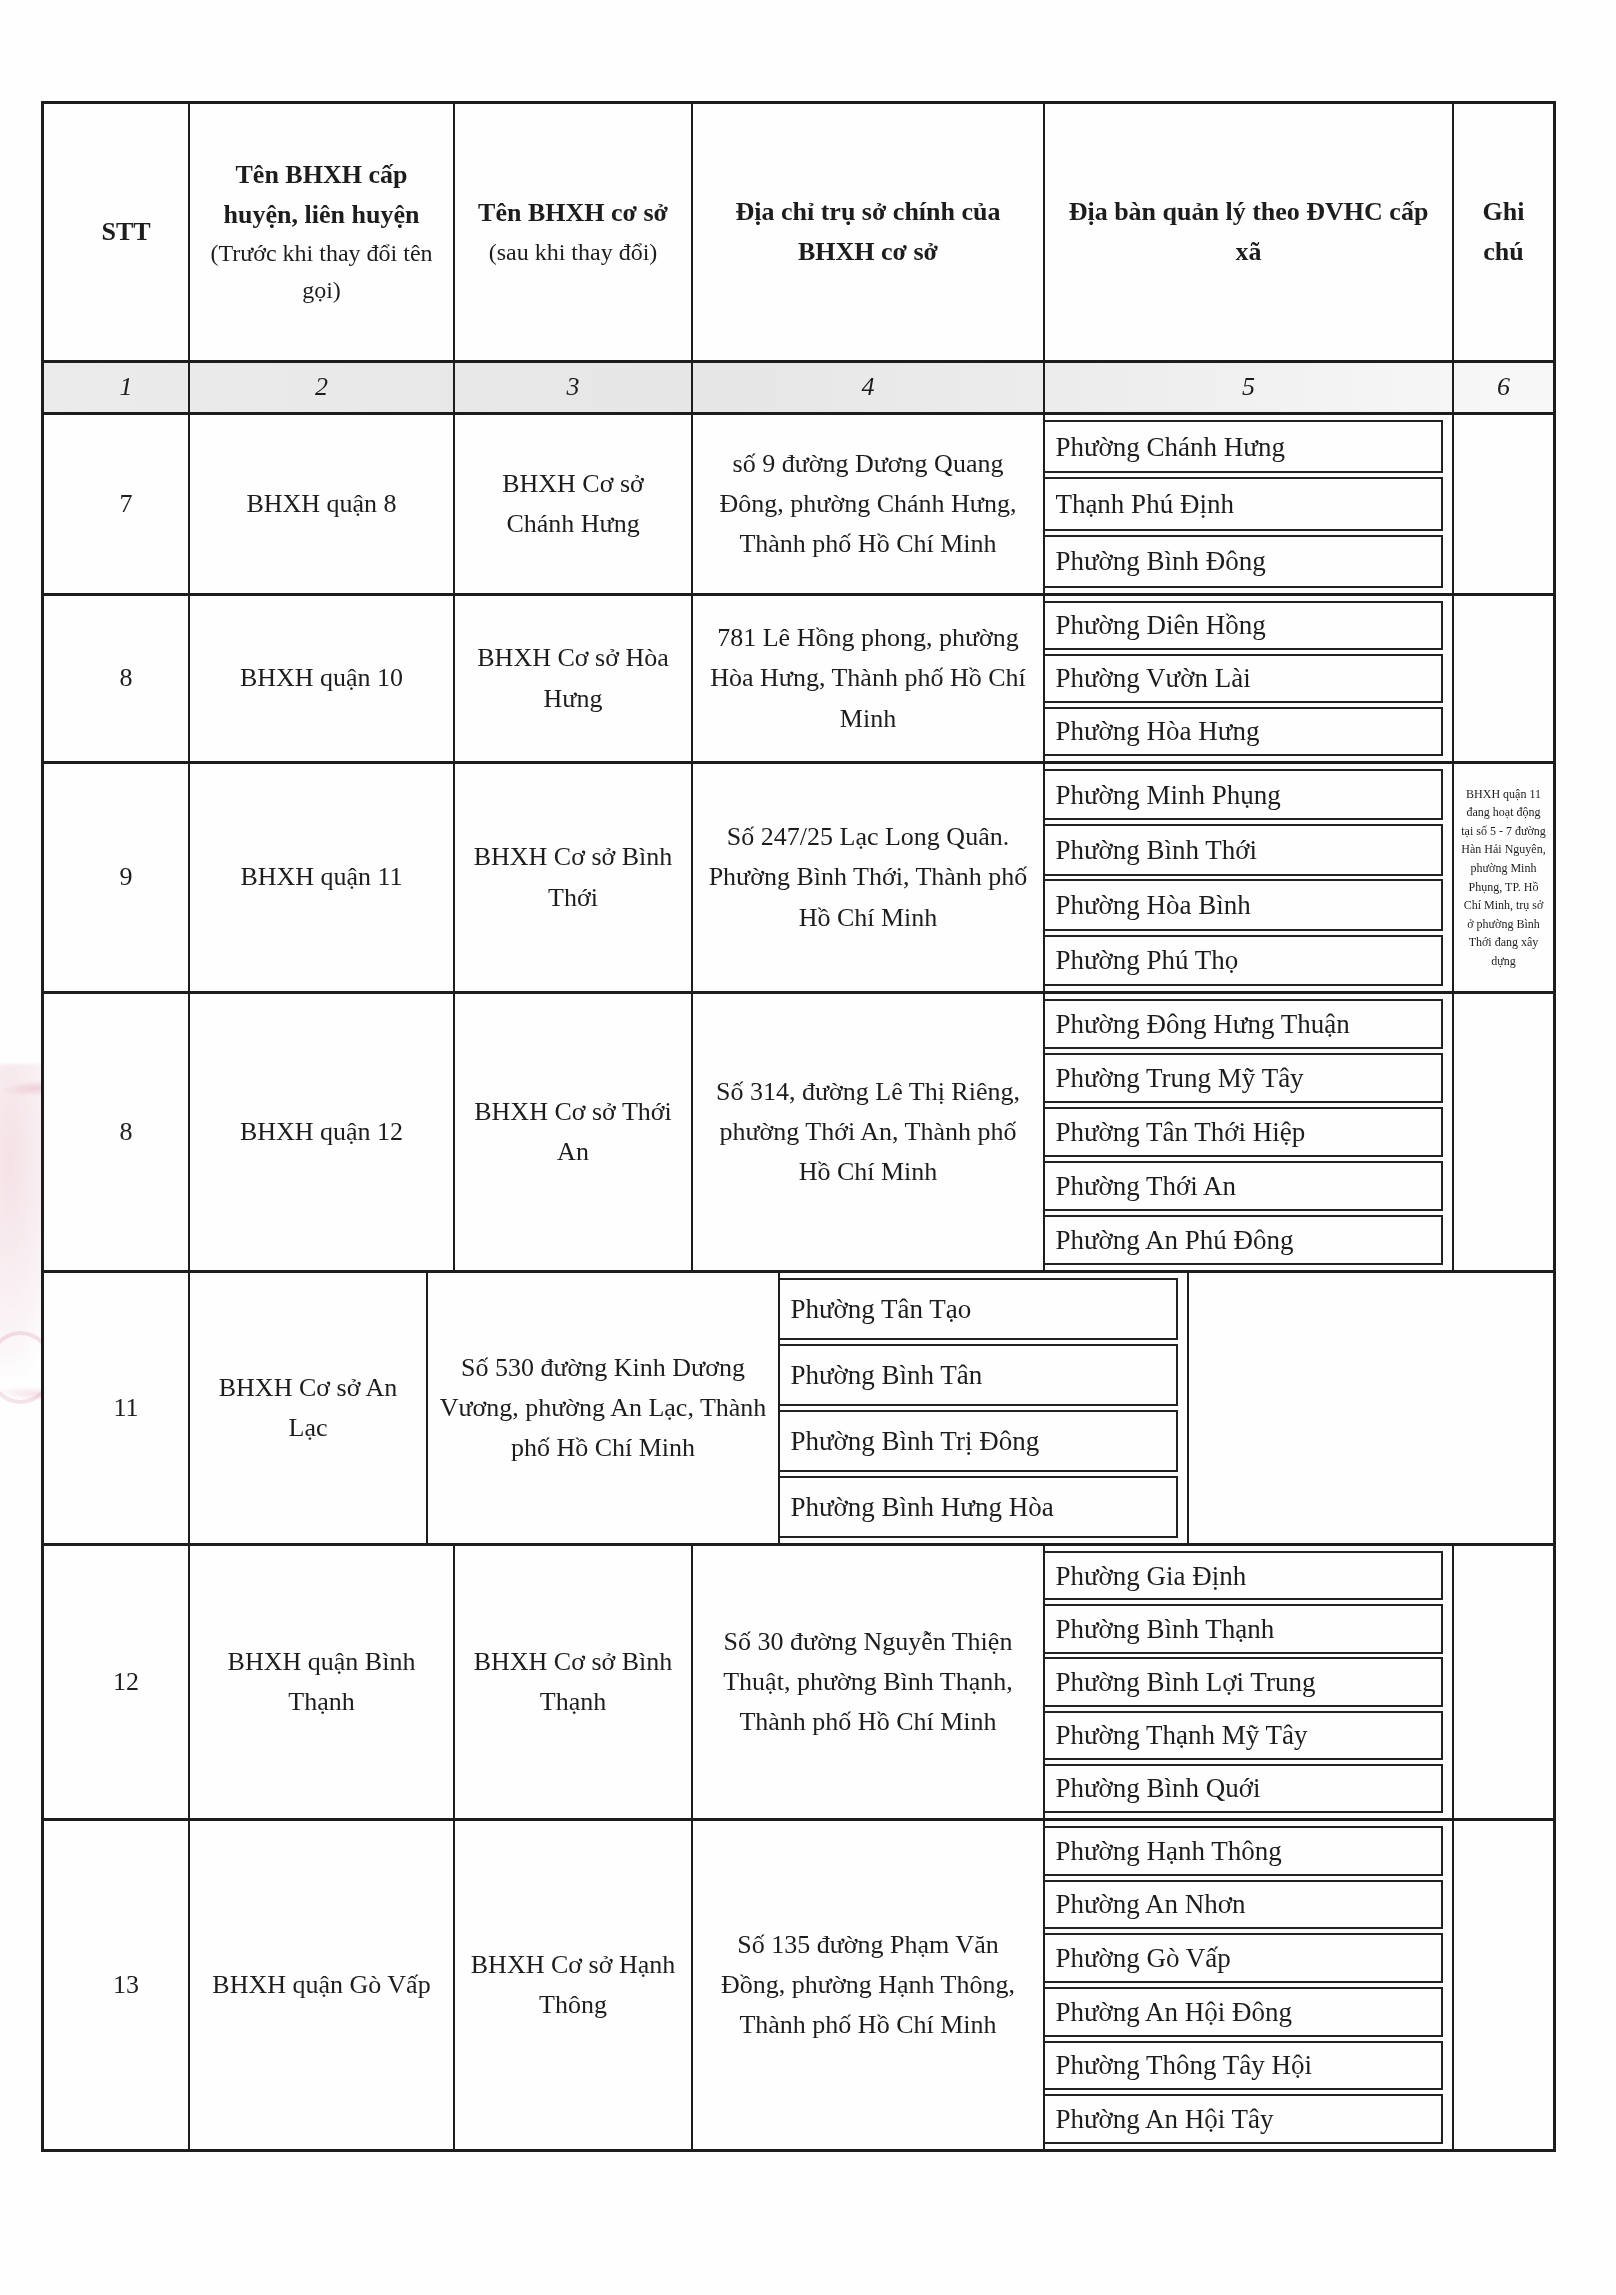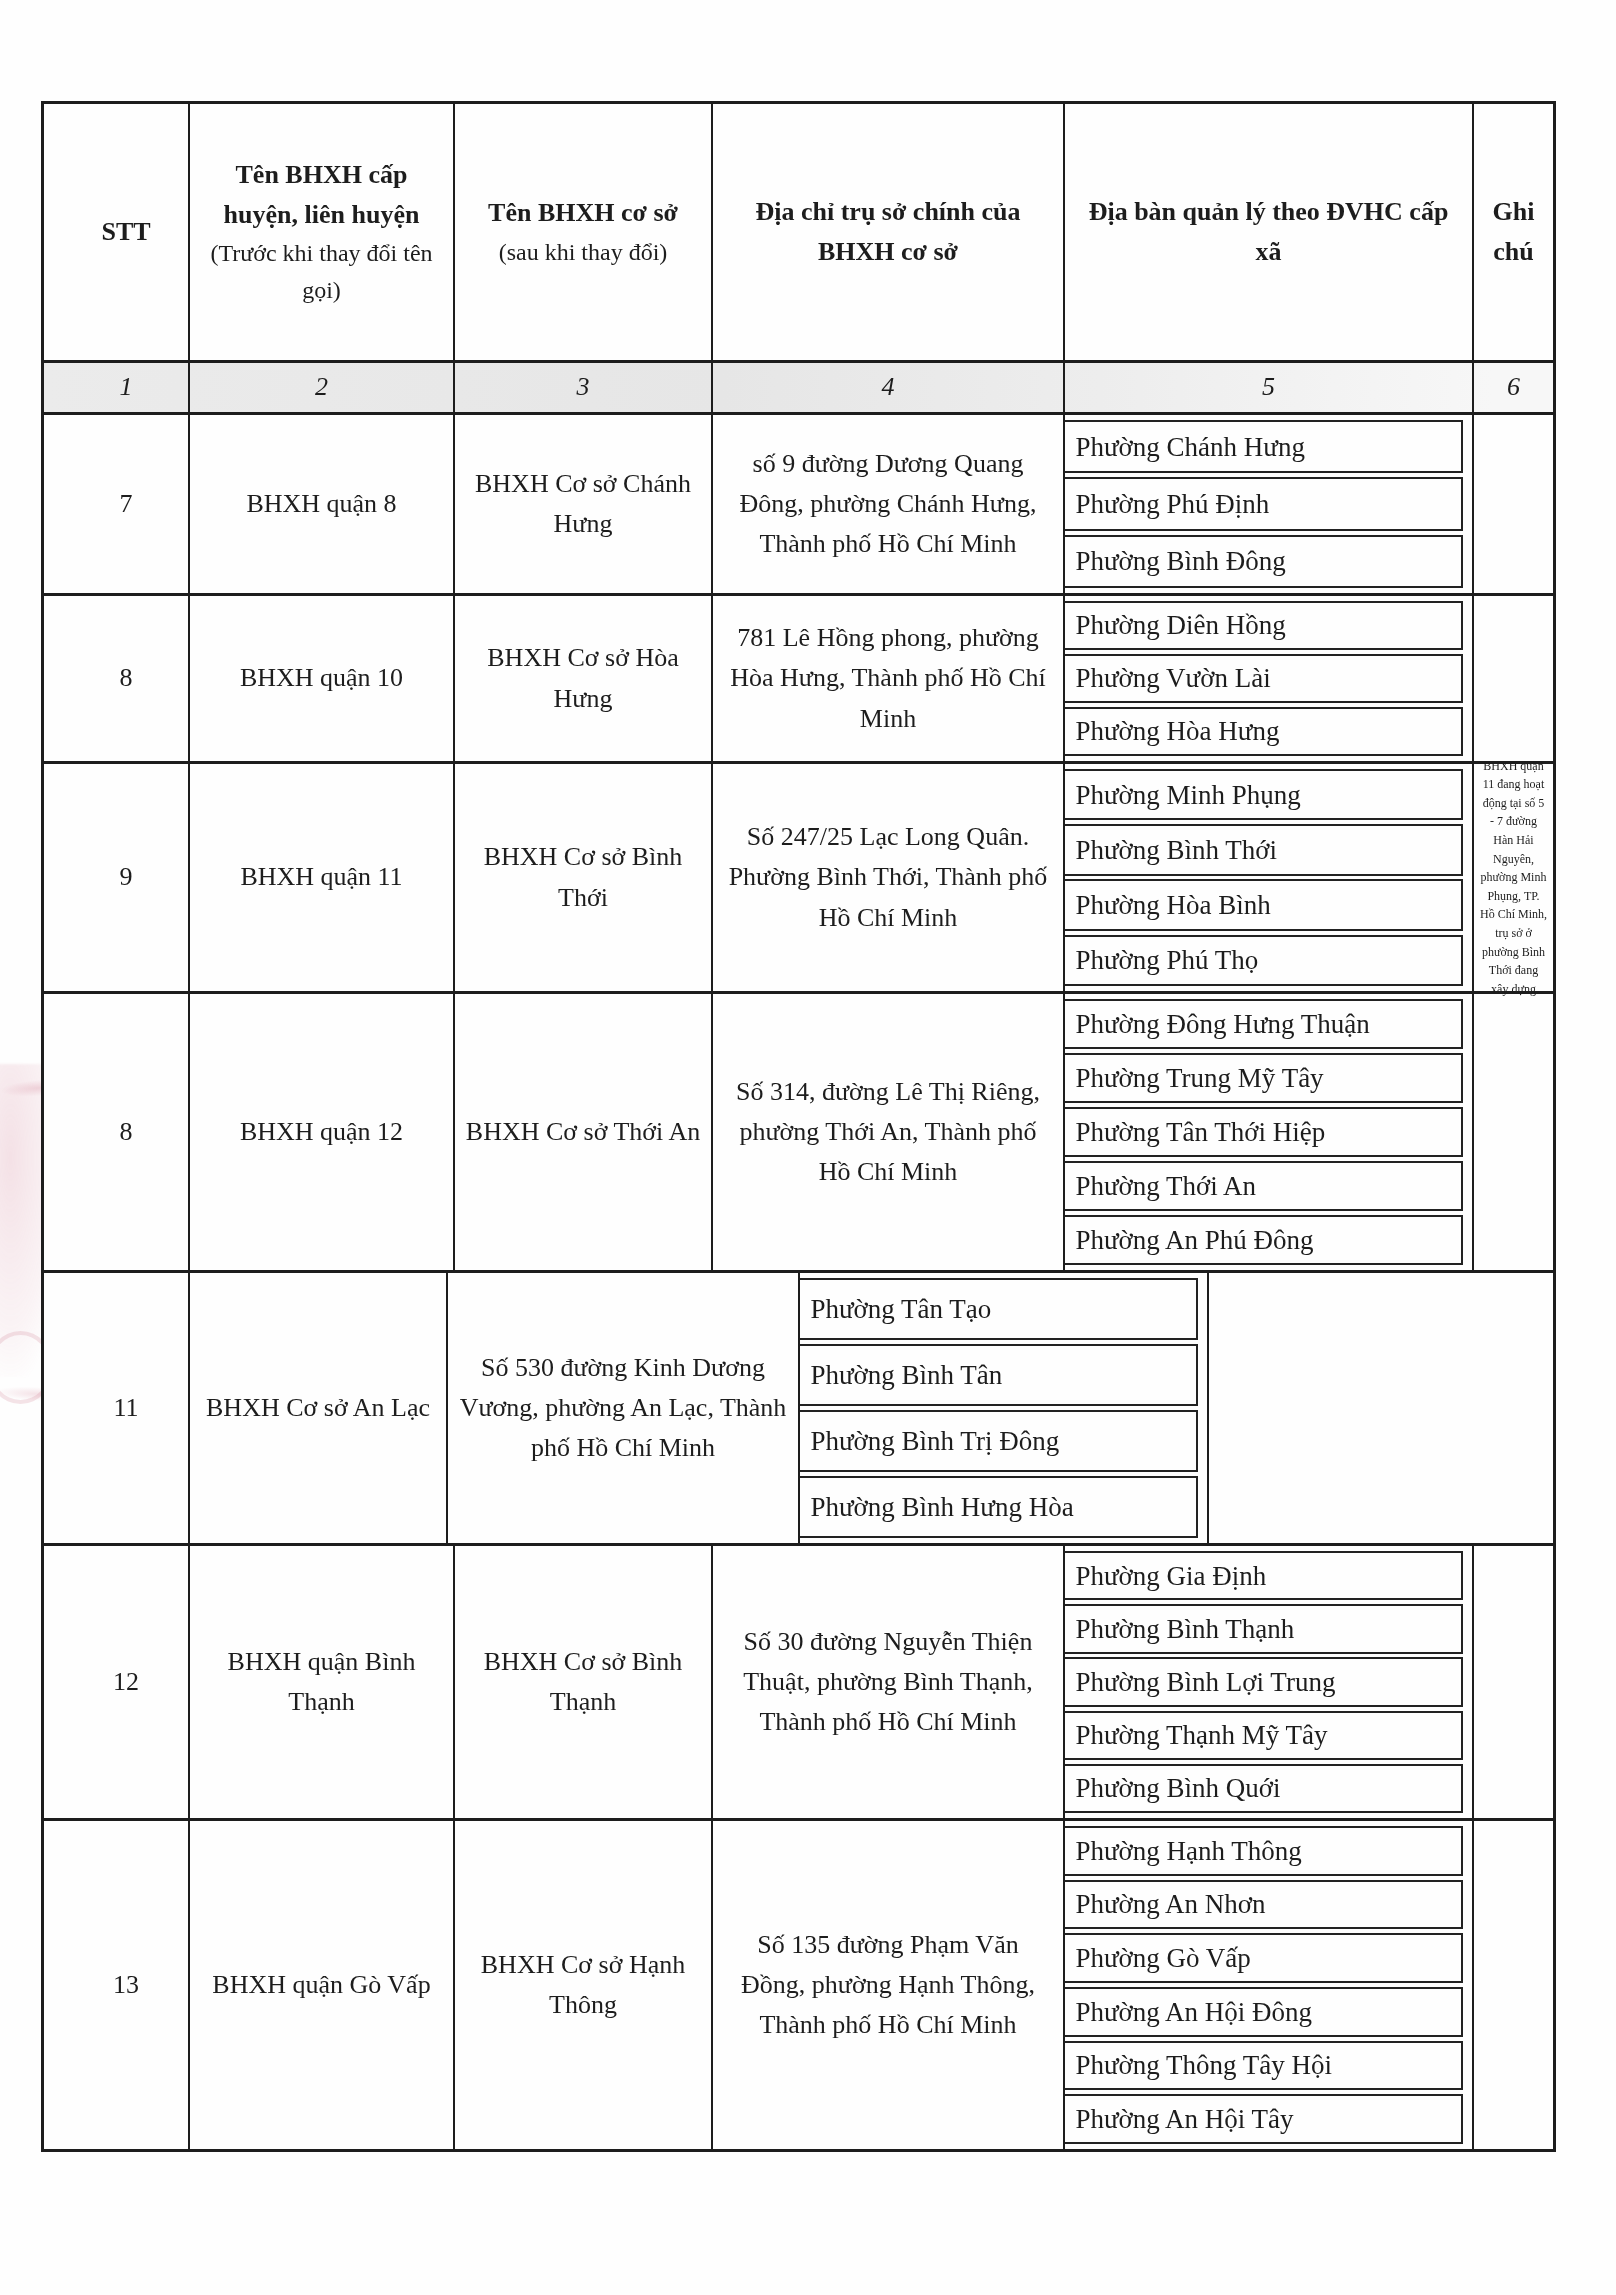--- a/index.html
+++ b/index.html
@@ -24,21 +24,21 @@
     display:flex;flex-direction:column;
     align-items:center;justify-content:center;
     text-align:center;
     padding:6.5px 10.4px;
     font-size:26px;line-height:1.55;
     border-left:2.6px solid #1d1d1d;
   }
   .cell:first-child{border-left:none;margin-left:20px;}
   .c1{width:124px;flex:0 0 auto;}
   .c2{width:265px;flex:0 0 auto;align-items:center;}
-  .c3{width:258px;flex:0 0 auto;}
+  .c3{width:238px;flex:0 0 auto;}
   .c4{width:352px;flex:0 0 auto;}
   .c5{width:409px;flex:0 0 auto;}
   .c6{flex:1 1 auto;}
   .head{font-weight:bold;}
   .hsub{display:block;font-weight:normal;font-size:24px;}
   .numrow{
     height:52px;
     background:linear-gradient(90deg,#ebebeb 0%,#e6e6e6 45%,#ededed 70%,#f7f7f7 96%);
     font-style:italic;font-size:27px;
   }
@@ -139,21 +139,21 @@
     </div>
 
     <div class="trow r7">
       <div class="cell c1">7</div>
       <div class="cell c2">BHXH quận 8</div>
       <div class="cell c3">BHXH Cơ sở Chánh Hưng</div>
       <div class="cell c4">số 9 đường Dương Quang Đông, phường Chánh Hưng, Thành phố Hồ Chí Minh</div>
       <div class="cell c5 wards">
         <div class="wardstack">
           <div class="ward">Phường Chánh Hưng</div>
-          <div class="ward">Phường Phú Định</div>
+          <div class="ward">Thạnh Phú Định</div>
           <div class="ward">Phường Bình Đông</div>
         </div>
       </div>
       <div class="cell c6 note"></div>
     </div>
 
     <div class="trow r8">
       <div class="cell c1">8</div>
       <div class="cell c2">BHXH quận 10</div>
       <div class="cell c3">BHXH Cơ sở Hòa Hưng</div>

